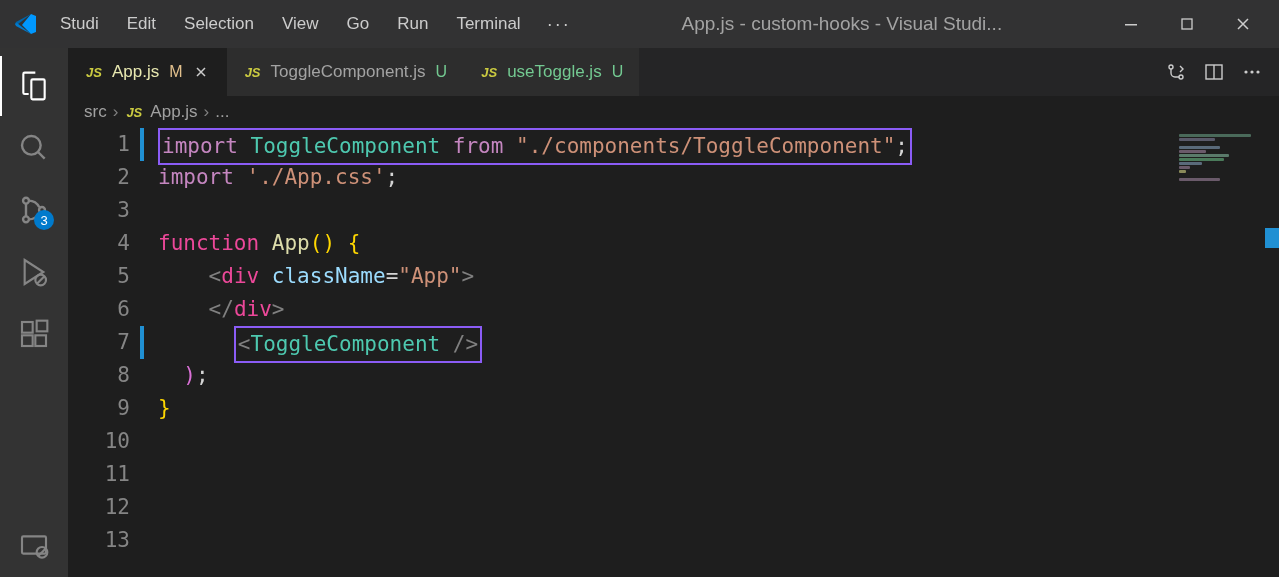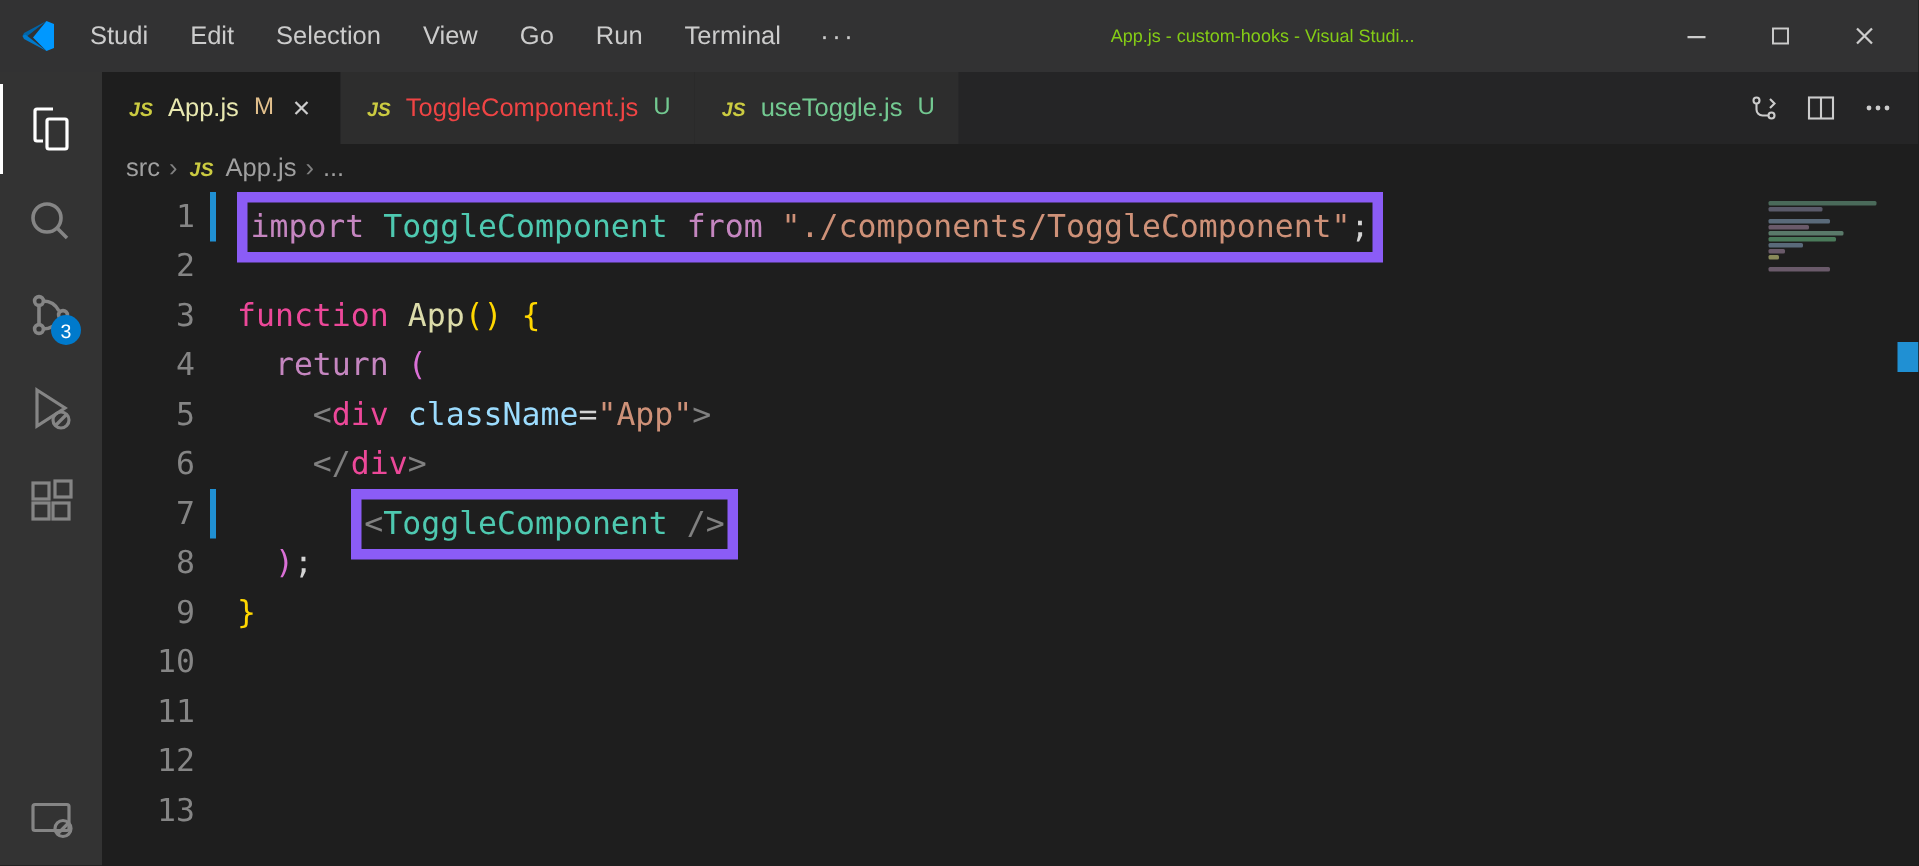--- a/index.html
+++ b/index.html
@@ -13,21 +13,21 @@
 }
 .titlebar {
   height: 48px; background: #323233;
   display: flex; align-items: center;
   padding: 0 8px;
 }
 .vscode-logo { width: 24px; height: 24px; margin: 0 10px 0 6px; }
 .menu { display: flex; gap: 4px; }
 .menu-item { padding: 4px 12px; font-size: 17px; color: #cccccc; cursor: pointer; border-radius: 4px; }
 .overflow-dots { padding: 6px 10px; font-size: 18px; color: #cccccc; letter-spacing: 2px; cursor: pointer; margin-left: 4px; }
-.window-title { flex: 1; text-align: center; font-size: 12px; color: #84cc16; padding: 0 12px; white-space: nowrap; overflow: hidden; text-overflow: ellipsis; }
+.window-title { flex: 1; text-align: center; font-size: 19px; color: #a3a3a3; padding: 0 12px; white-space: nowrap; overflow: hidden; text-overflow: ellipsis; }
 .window-controls { display: flex; gap: 0; }
 .wctrl { width: 56px; height: 48px; display: flex; align-items: center; justify-content: center; cursor: pointer; }
 .main { flex: 1; display: flex; min-height: 0; }
 .activitybar {
   width: 68px; background: #333333;
   display: flex; flex-direction: column; align-items: center;
   padding-top: 8px; gap: 2px;
 }
 .act-item { width: 68px; height: 60px; display: flex; align-items: center; justify-content: center; cursor: pointer; color: #858585; position: relative; }
 .act-item.active { color: #ffffff; }
@@ -57,21 +57,21 @@
 .tabs-right { margin-left: auto; display: flex; align-items: center; gap: 4px; padding-right: 10px; }
 .tabs-right .ticon { width: 34px; height: 34px; display: flex; align-items: center; justify-content: center; color: #cccccc; cursor: pointer; border-radius: 4px; }
 .breadcrumb { display: flex; align-items: center; gap: 6px; padding: 4px 16px; font-size: 17px; color: #a0a0a0; height: 32px; }
 .breadcrumb .sep { color: #808080; }
 .editor { flex: 1; display: flex; position: relative; font-family: Consolas, monospace; font-size: 21px; line-height: 33px; }
 .gutter { width: 90px; text-align: right; padding-right: 28px; color: #858585; user-select: none; }
 .gutter .ln { height: 33px; }
 .code { flex: 1; position: relative; }
 .code-line { height: 33px; white-space: pre; position: relative; }
 .modbar { position: absolute; left: -18px; top: 0; bottom: 0; width: 4px; background: #2090d3; }
-.hl-box { border: 7px solid #8b5cf6; padding: 0 2px; display: inline-block; }
+.hl-box { border: 2px solid #8b5cf6; padding: 0 2px; display: inline-block; }
 .kw-import { color: #c586c0; }
 .kw-from { color: #c586c0; }
 .kw-func { color: #ec4899; }
 .kw-export { color: #c586c0; }
 .kw-default { color: #c586c0; }
 .kw-return { color: #c586c0; }
 .fn-name { color: #dcdcaa; }
 .class-name { color: #4ec9b0; }
 .str { color: #ce9178; }
 .attr-name { color: #9cdcfe; }
@@ -189,21 +189,21 @@
         <span class="tab-close">
           <svg width="14" height="14" viewBox="0 0 14 14">
               <path d="M3 3 L11 11 M11 3 L3 11" stroke="#cccccc" stroke-width="1.5"></path>
             </svg>
         </span>
       </div>
       <div class="tab">
         <span class="js-icon">
             <span class="js-text">JS</span>
           </span>
-        <span class="tab-label" style="color:#ef4444">ToggleComponent.js</span>
+        <span class="tab-label" style="color:#a3a3a3">ToggleComponent.js</span>
         <span class="tab-mod" style="color:#73c991">U</span>
       </div>
       <div class="tab">
         <span class="js-icon">
             <span class="js-text">JS</span>
           </span>
         <span class="tab-label" style="color:#73c991">useToggle.js</span>
         <span class="tab-mod" style="color:#73c991">U</span>
       </div>
       <div class="tabs-right">
@@ -252,23 +252,23 @@
         <div class="ln">7</div>
         <div class="ln">8</div>
         <div class="ln">9</div>
         <div class="ln">10</div>
         <div class="ln">11</div>
         <div class="ln">12</div>
         <div class="ln">13</div>
       </div>
       <div class="code">
         <div class="code-line"><span class="modbar"></span><span class="hl-box"><span class="kw-import">import</span> <span class="class-name">ToggleComponent</span> <span class="kw-from">from</span> <span class="str">"./components/ToggleComponent"</span><span class="punct">;</span></span></div>
+        <div class="code-line"><span class="kw-import">import</span> <span class="str">'./App.css'</span><span class="punct">;</span></div>
         <div class="code-line"></div>
         <div class="code-line"><span class="kw-func">function</span> <span class="fn-name">App</span><span class="brace">()</span> <span class="brace">{</span></div>
-        <div class="code-line">  <span class="kw-return">return</span> <span class="paren">(</span></div>
         <div class="code-line">    <span class="angle">&lt;</span><span class="kw-func">div</span> <span class="attr-name">className</span><span class="punct">=</span><span class="str">"App"</span><span class="angle">&gt;</span></div>
         <div class="code-line">    <span class="angle">&lt;/</span><span class="kw-func">div</span><span class="angle">&gt;</span></div>
         <div class="code-line"><span class="modbar"></span>      <span class="hl-box"><span class="angle">&lt;</span><span class="tagn">ToggleComponent</span> <span class="angle">/&gt;</span></span></div>
         <div class="code-line">  <span class="paren">)</span><span class="punct">;</span></div>
         <div class="code-line"><span class="brace">}</span></div>
         <div class="code-line"></div>
         <div class="code-line"></div>
       </div>
       <div class="minimap">
         <div class="minimap-content">

